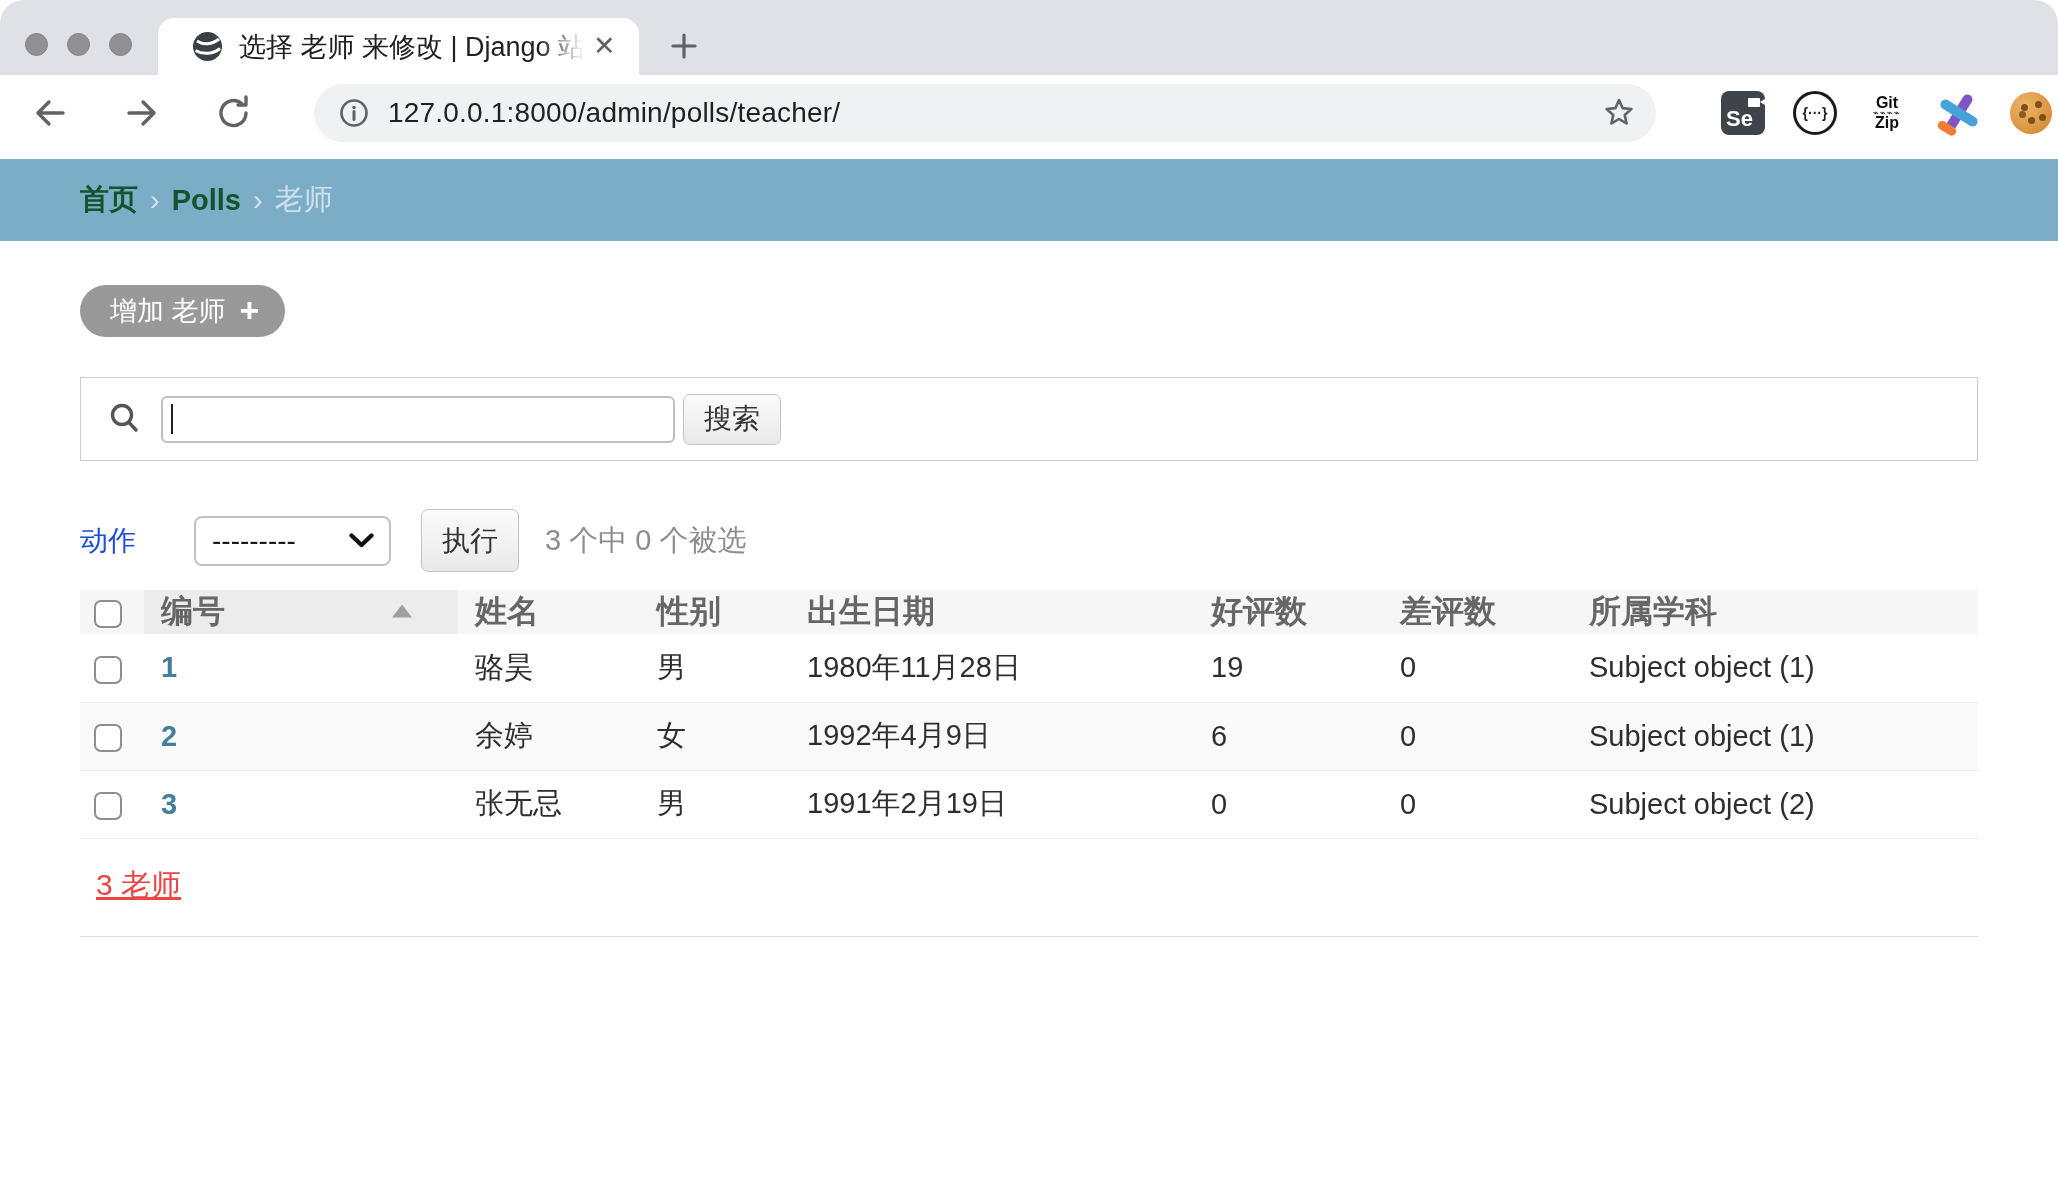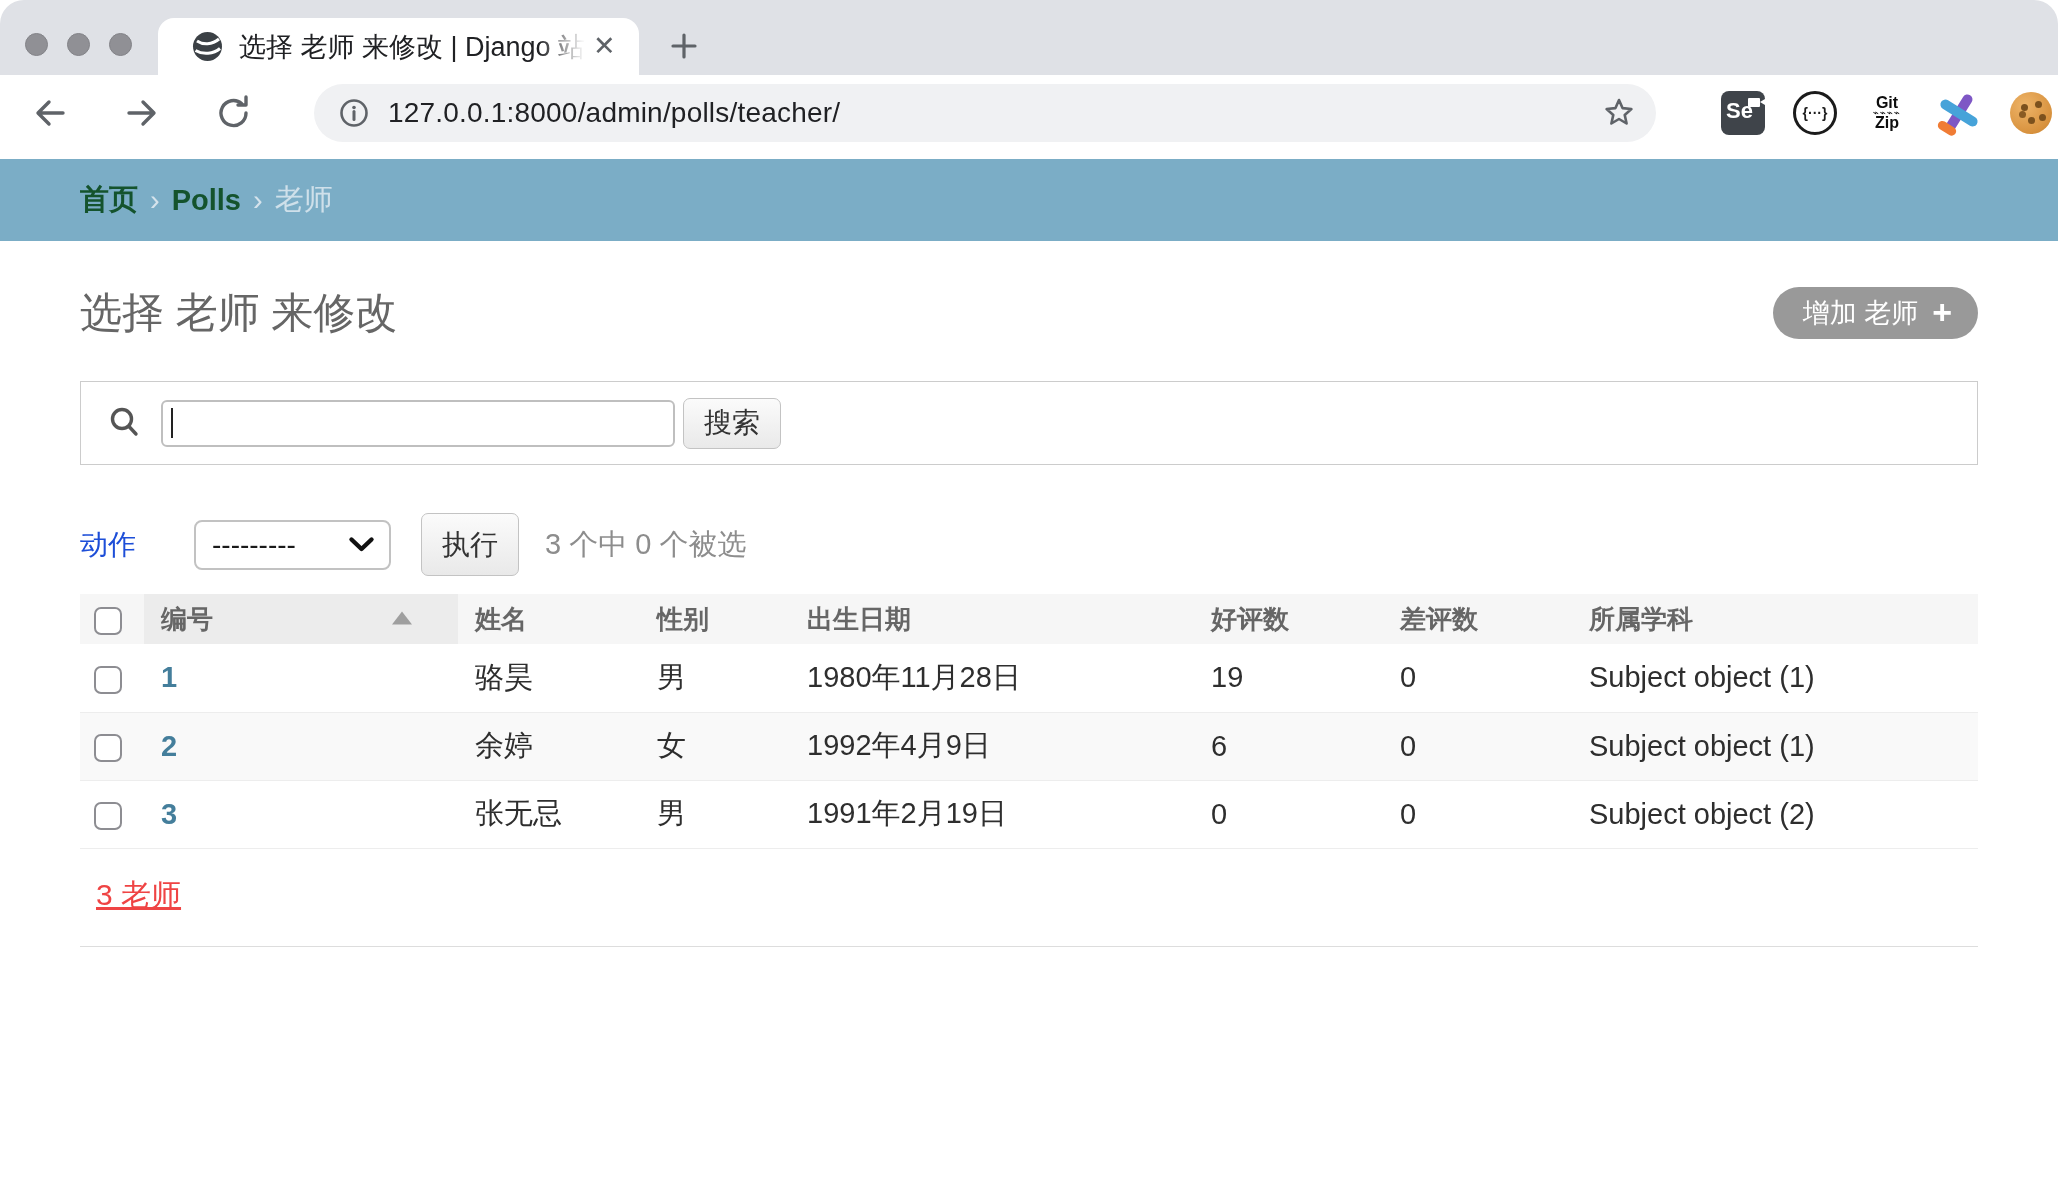--- a/index.html
+++ b/index.html
@@ -24,21 +24,21 @@
 
   
   .toolbar { height:84px; background:#fff; display:flex; align-items:center; padding:0 22px 8px 24px;gap:40px; }
   .nav-ico { width:52px; height:52px; display:flex; align-items:center; justify-content:center; flex:0 0 auto; }
   .omnibox { flex:0 0 auto; width:1342px; height:58px; background:#f0f1f3; border-radius:29px;
              display:flex; align-items:center; margin-left:14px; padding:0 16px 0 20px; }
   .omnibox .url { flex:1; font-size:28px; color:#202124; margin-left:14px; letter-spacing:.2px; }
   .ext-row { display:flex; align-items:center; margin-left:24px; gap:26px; }
   .ext { width:46px; height:46px; display:flex; align-items:center; justify-content:center; position:relative; }
   .se-badge { width:44px; height:44px; background:#3f444a; border-radius:8px; position:relative; }
-  .se-badge .se-txt { position:absolute; left:5px; bottom:11px; color:#fff; font-weight:bold; font-size:22px; }
+  .se-badge .se-txt { position:absolute; left:5px; bottom:3px; color:#fff; font-weight:bold; font-size:22px; }
   .se-badge .cam { position:absolute; right:5px; top:7px; width:12px; height:9px; background:#fff; border-radius:1px; }
   .se-badge .cam::after { content:""; position:absolute; right:-5px; top:1px;
        border-top:3.5px solid transparent; border-bottom:3.5px solid transparent; border-right:5px solid #fff; }
   .json-badge { width:44px; height:44px; border:3px solid #1b1b1b; border-radius:50%;
                 display:flex; align-items:center; justify-content:center; font-size:14px; font-weight:bold; color:#1b1b1b; }
   .gitzip { display:flex; flex-direction:column; align-items:center; line-height:.9; color:#0d0d0d; }
   .gitzip b { font-size:16px; letter-spacing:0; }
   .gitzip .zig { font-size:10px; letter-spacing:1px; color:#0d0d0d; line-height:.6; }
   .aster { position:relative; width:44px; height:44px; }
   .aster i { position:absolute; left:50%; top:50%; border-radius:6px; }
@@ -92,22 +92,22 @@
 
   .actions-row { margin-top:48px; display:flex; align-items:center; }
   .actions-label { font-size:28px; color:#1d4ed8; }
   .fake-select { margin-left:58px; width:197px; height:50px; border:2px solid #c2c2c2; border-radius:8px;
                  background:#fff; display:flex; align-items:center; justify-content:space-between;
                  padding:0 14px 0 16px; font-size:28px; color:#1a1a1a; cursor:pointer; }
   .run-btn { margin-left:30px; height:63px; }
   .action-counter { margin-left:26px; font-size:29px; color:#8d8d8d; }
 
   table.results { margin-top:18px; width:100%; border-collapse:collapse; table-layout:fixed; }
-  thead th { background:#f6f6f6; font-size:26px; font-weight:bold; color:#666; text-align:left;
-             height:50px; padding:0 0 0 17px; position:relative; }
+  thead th { background:#f6f6f6; font-size:32px; font-weight:bold; color:#666; text-align:left;
+             height:40px; padding:0 0 0 17px; position:relative; }
   thead th.cb-col { padding-left:14px; }
   thead th.sorted { background:#ececec; }
   .sort-arrow { position:absolute; right:46px; top:50%; transform:translateY(-58%);
                 width:0; height:0; border-left:10px solid transparent; border-right:10px solid transparent;
                 border-bottom:13px solid #9f9f9f; }
   tbody td { height:68px; padding-left:17px; font-size:29px; color:#2e2e2e; border-bottom:1px solid #ededed; }
   tbody td.cb-cell { padding-left:14px; }
   tbody tr.row2 { background:#f9f9f9; }
   tbody a.row-link { color:#447e9b; font-weight:bold; text-decoration:none; cursor:pointer; }
   .checkbox { display:inline-block; width:28px; height:28px; border:2.5px solid #8d8d92; border-radius:7px;
@@ -216,21 +216,20 @@
     <a>首页</a>
     <span class="bsep">›</span>
     <a>Polls</a>
     <span class="bsep">›</span>
     <span>老师</span>
   </div>
 
   <div class="content">
 
     <div class="title-row">
-      <h1 class="page-title">选择 老师 来修改</h1>
       <button class="addlink">
         <span>增加 老师</span>
         <span class="plus">+</span>
       </button>
     </div>
 
     <div class="search-module">
       <svg width="36" height="36" viewBox="0 0 36 36">
         <circle cx="15" cy="14" r="9.5" stroke="#555" stroke-width="3.4" fill="none"></circle>
         <path d="M22 21.5 L29 29" stroke="#555" stroke-width="3.4" stroke-linecap="round"></path>

